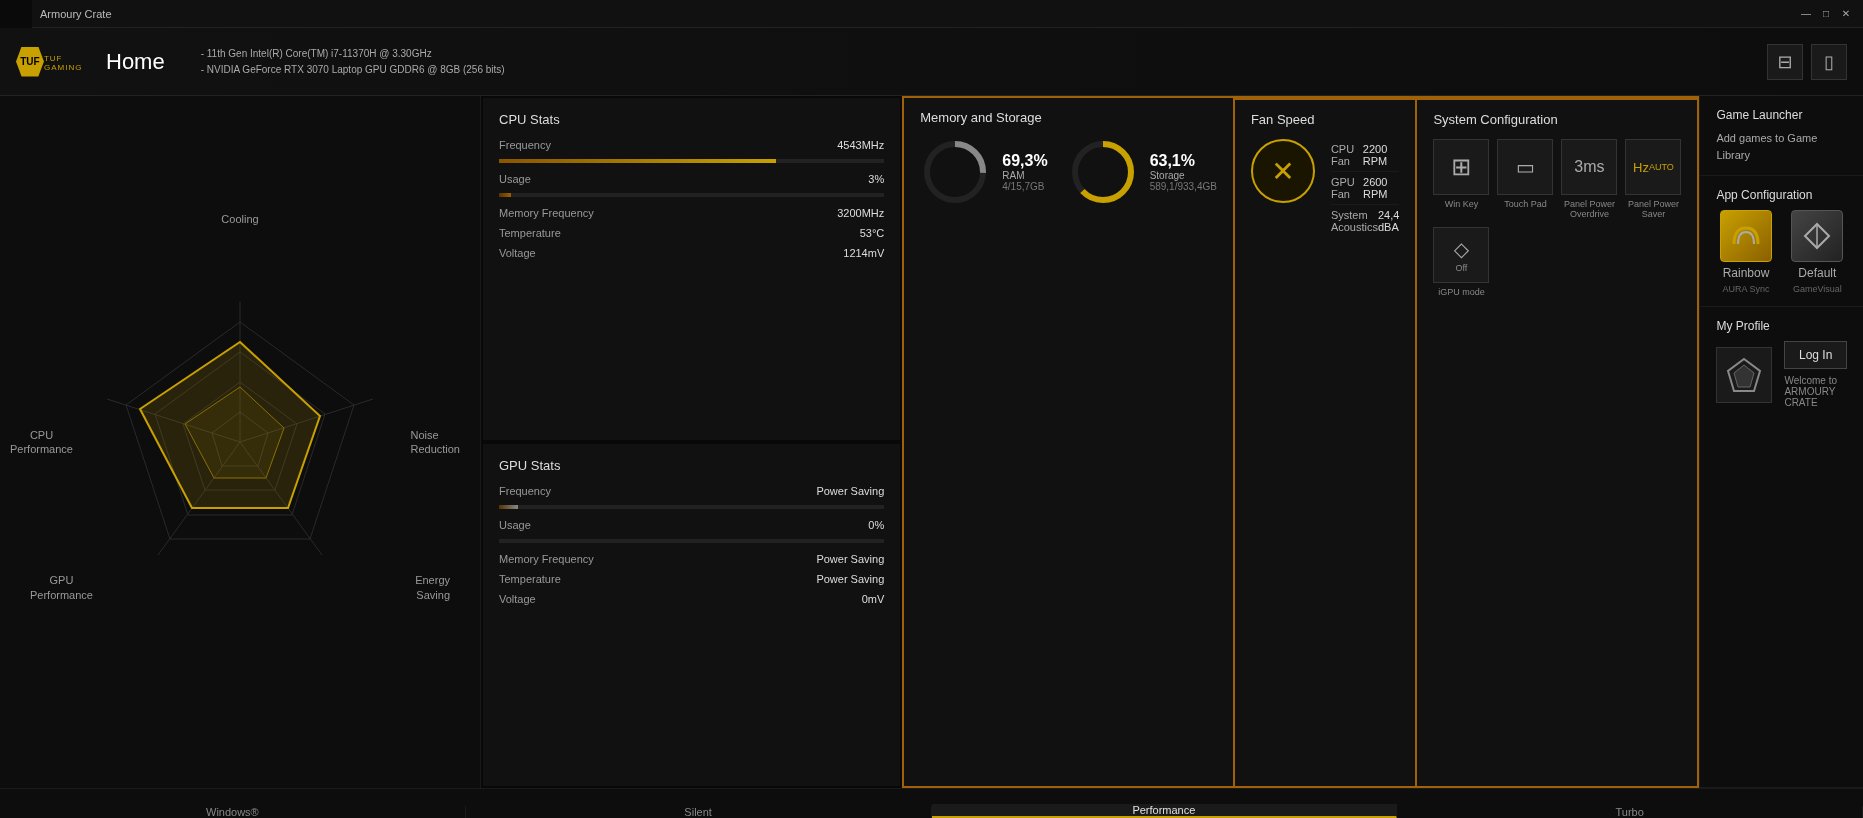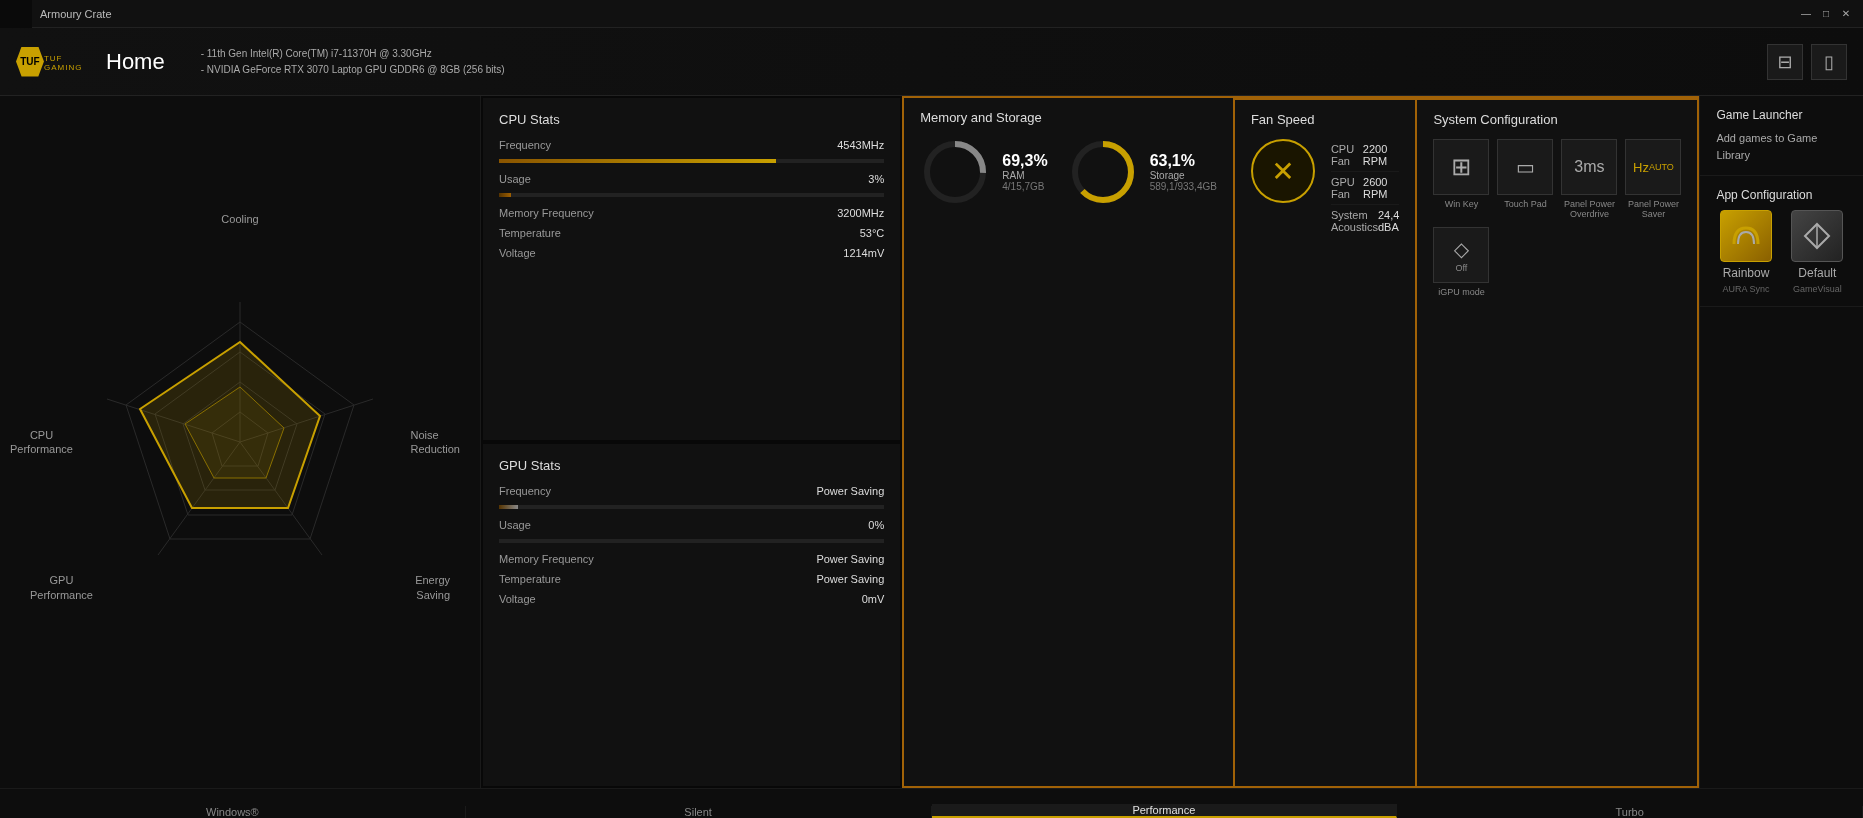--- a/index.html
+++ b/index.html
@@ -548,20 +548,35 @@
             </svg>
           </div>
           <span class="aura-label">Default</span>
           <span class="aura-sublabel">GameVisual</span>
         </div>
 
       </div>
     </div>
 
 
+    <div class="fr-section" style="flex:1;">
+      <div class="fr-section-title">My Profile</div>
+      <div class="my-profile-content">
+        <div class="profile-logo">
+          <svg width="40" height="40" viewBox="0 0 40 40">
+            <path d="M20 4 L36 16 L30 36 L10 36 L4 16 Z" fill="none" stroke="#888" stroke-width="2"></path>
+            <path d="M20 10 L30 18 L26 32 L14 32 L10 18 Z" fill="#333" stroke="#666" stroke-width="1"></path>
+          </svg>
+        </div>
+        <div class="profile-right">
+          <button class="login-btn">Log In</button>
+          <div class="welcome-text">Welcome to ARMOURY CRATE</div>
+        </div>
+      </div>
+    </div>
 
   </div>
 
 </div>
 
 <div class="bottom-tabs">
   <div class="tab-item">
     <span>Windows®</span>
   </div>
   <div class="tab-item">

